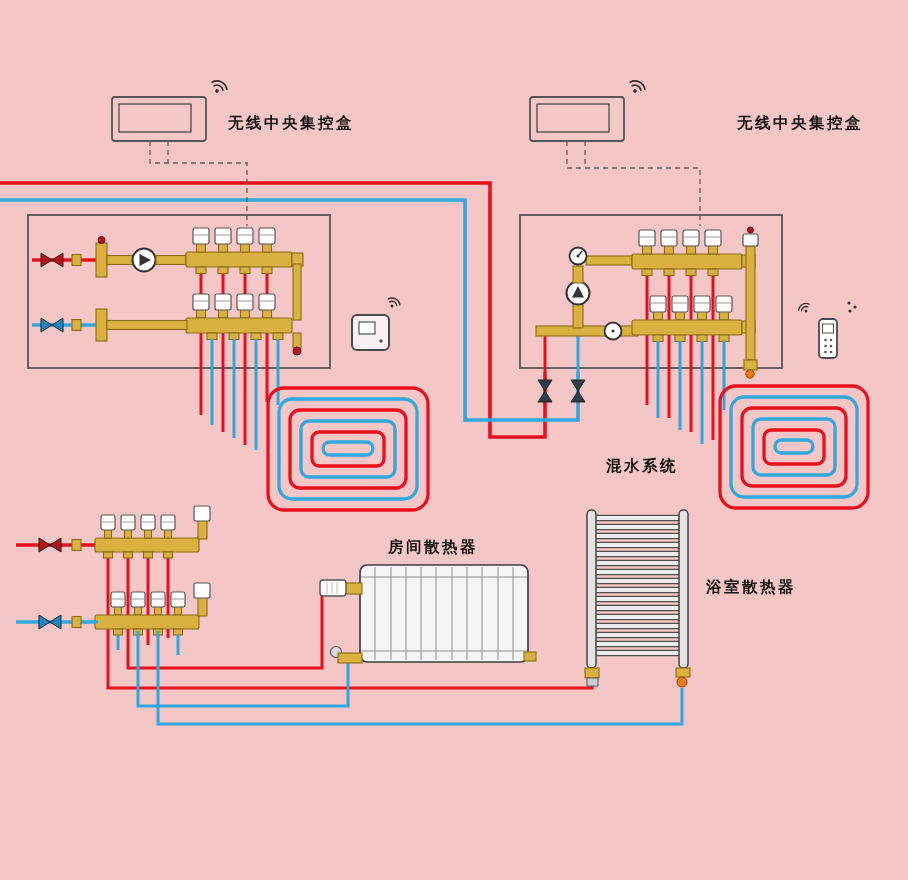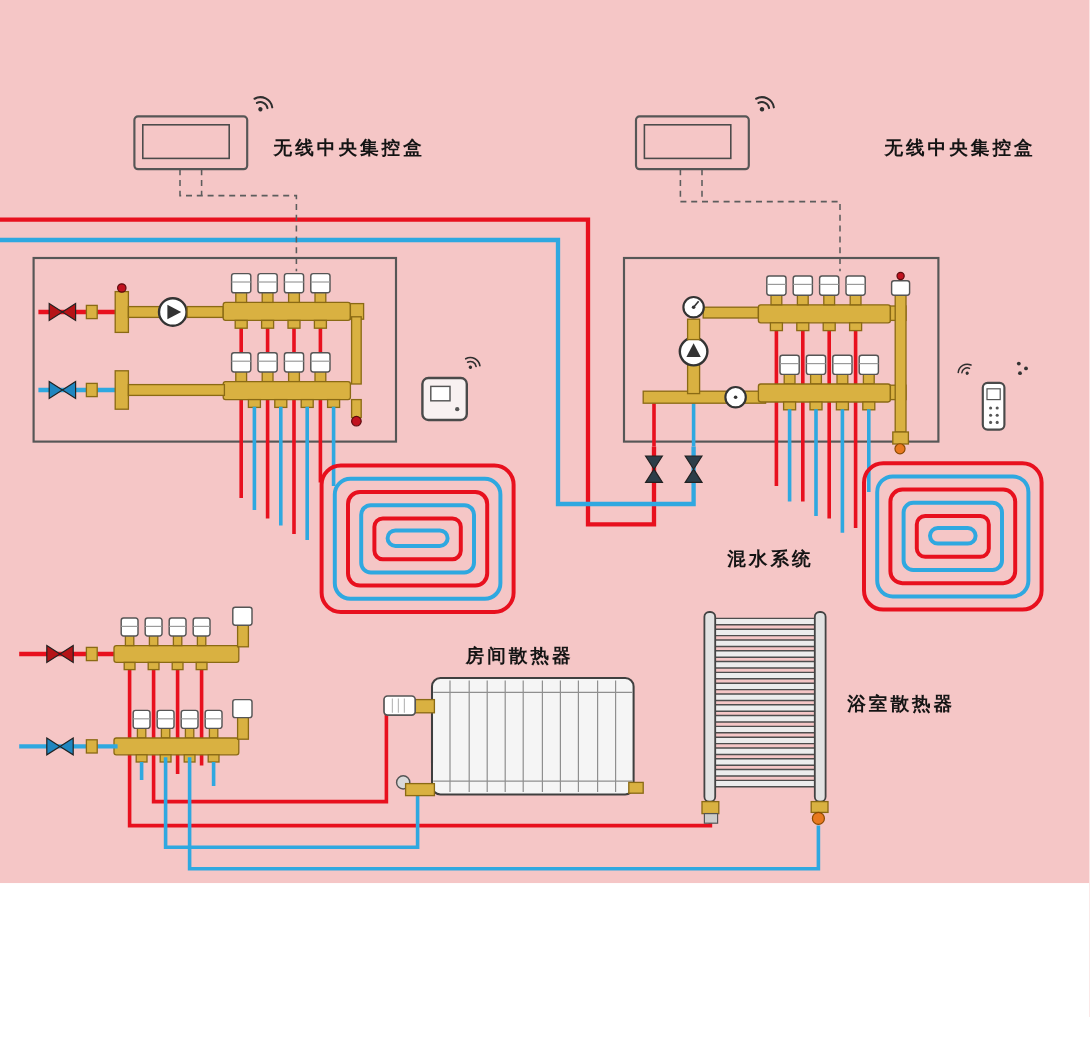--- a/index.html
+++ b/index.html
@@ -1,16 +1,16 @@
 <!DOCTYPE html>
 <html style="--background: #f5c6c6; --hot: #e8101e; --cold: #2fa8e0; --brass: #d9b141; --brass-dark: #8a6a14; --label: #141414;"><head>
 <meta charset="utf-8">
 <style>
   html,body{margin:0;padding:0;background:#fff}
-  .stage{position:relative;width:908px;height:736px;background:var(--background,#f5c6c6);
+  .stage{position:relative;width:908px;height:880px;background:var(--background,#f5c6c6);
          font-family:"DejaVu Sans",sans-serif;overflow:hidden}
   svg{display:block}
   .hot{stroke:var(--hot,#e8101e);fill:none}
   .cold{stroke:var(--cold,#2fa8e0);fill:none}
   .pipe{stroke-width:3.6}
   .drop{stroke-width:3}
   .coil{stroke-width:3.3;fill:none}
   .brass{fill:var(--brass,#d9b141);stroke:var(--brass-dark,#8a6a14);stroke-width:1.1}
   .box{fill:none;stroke:#565656;stroke-width:1.8}
   .dash{fill:none;stroke:#5d5d5d;stroke-width:1.3;stroke-dasharray:5 4}

